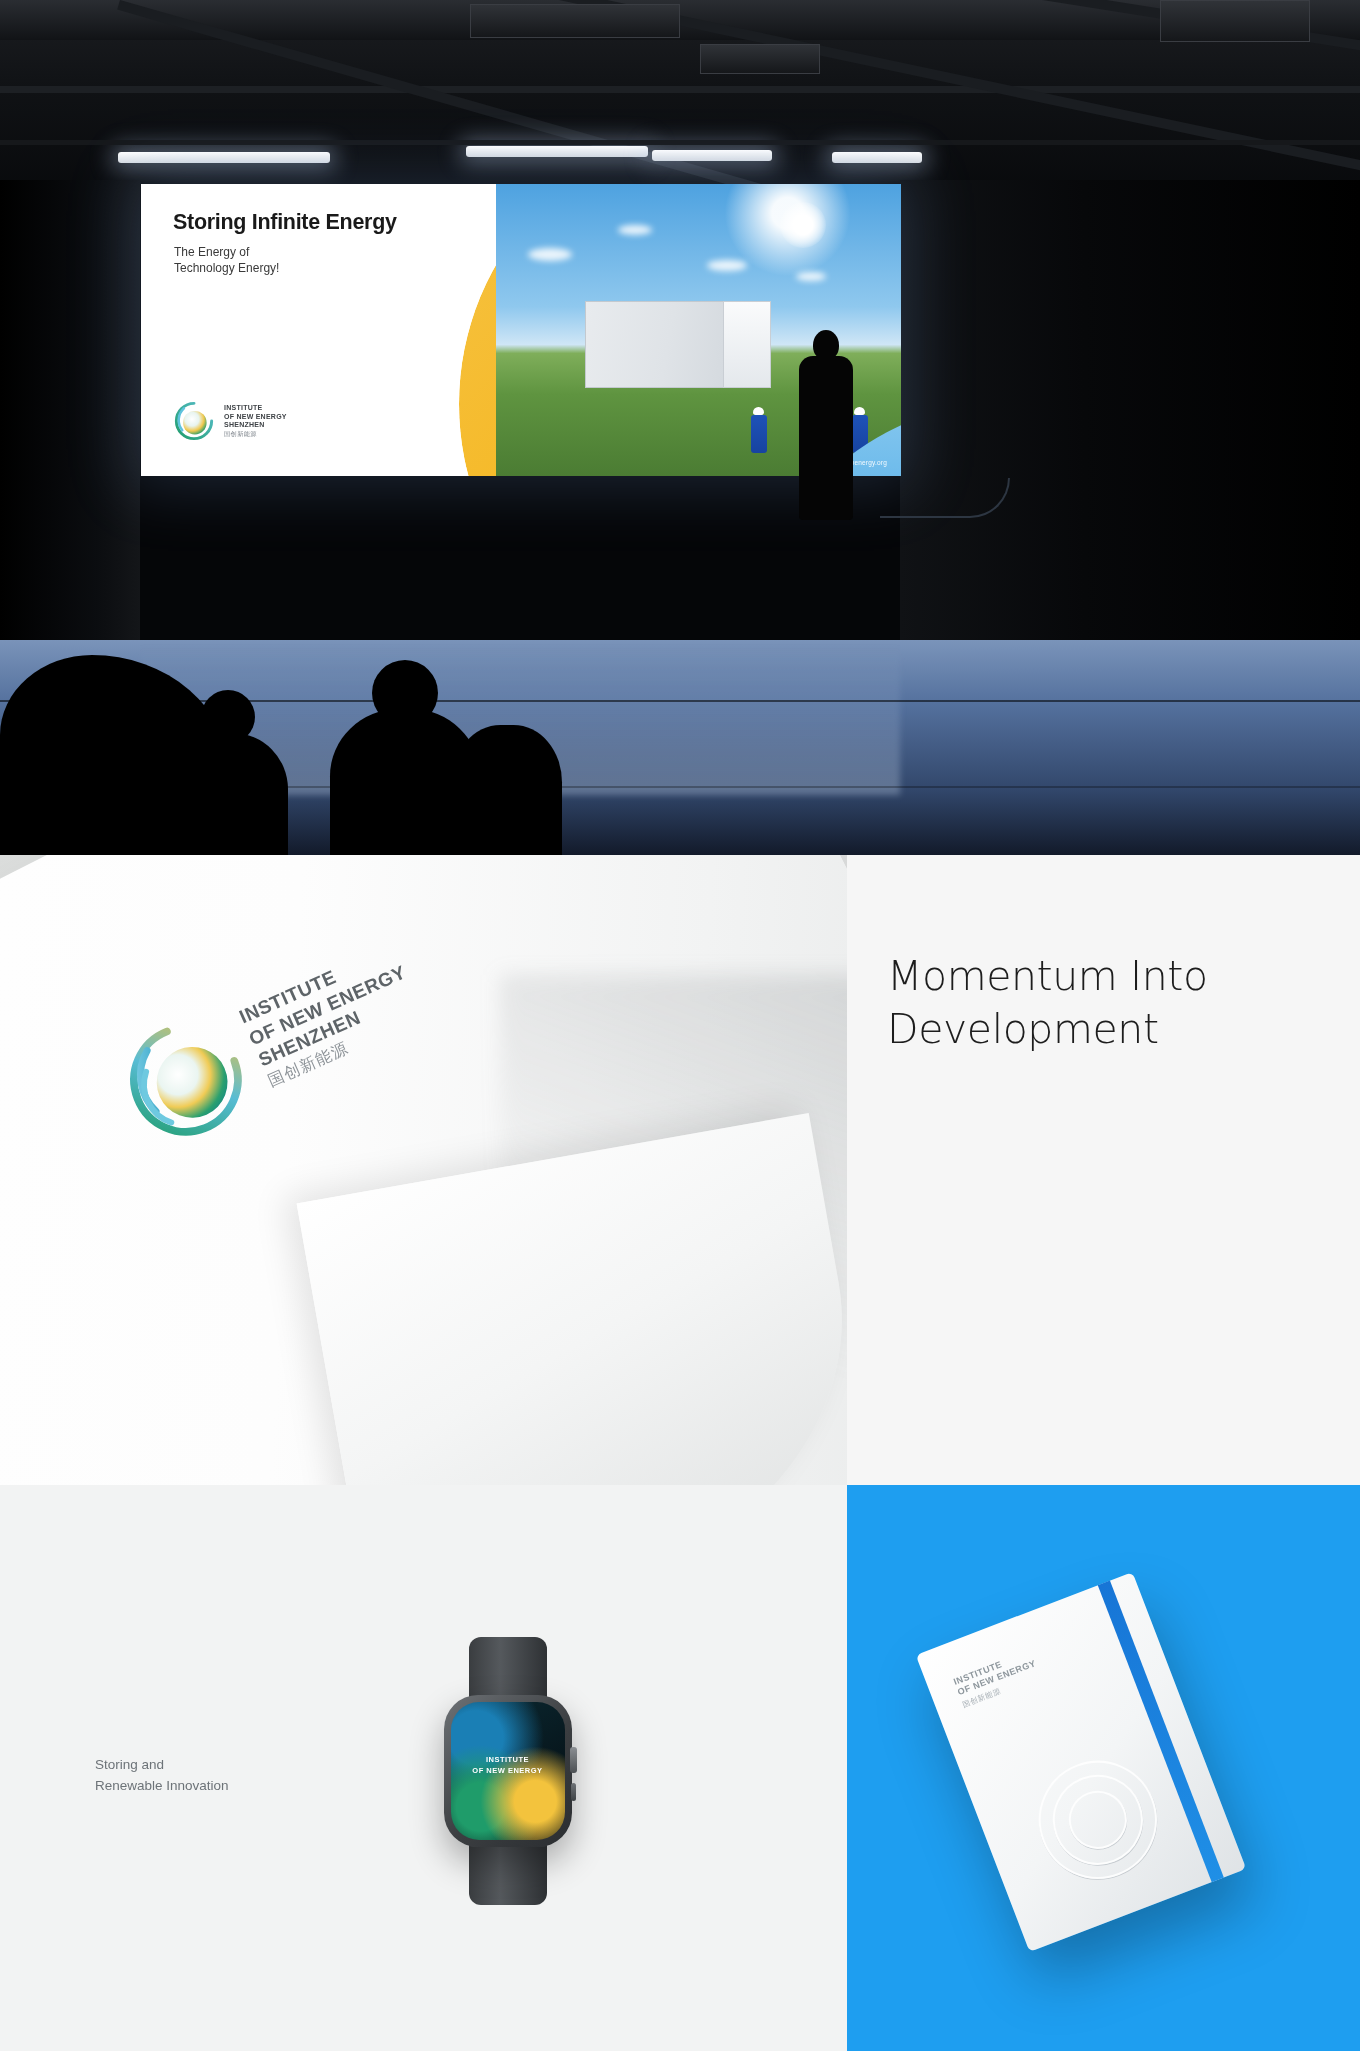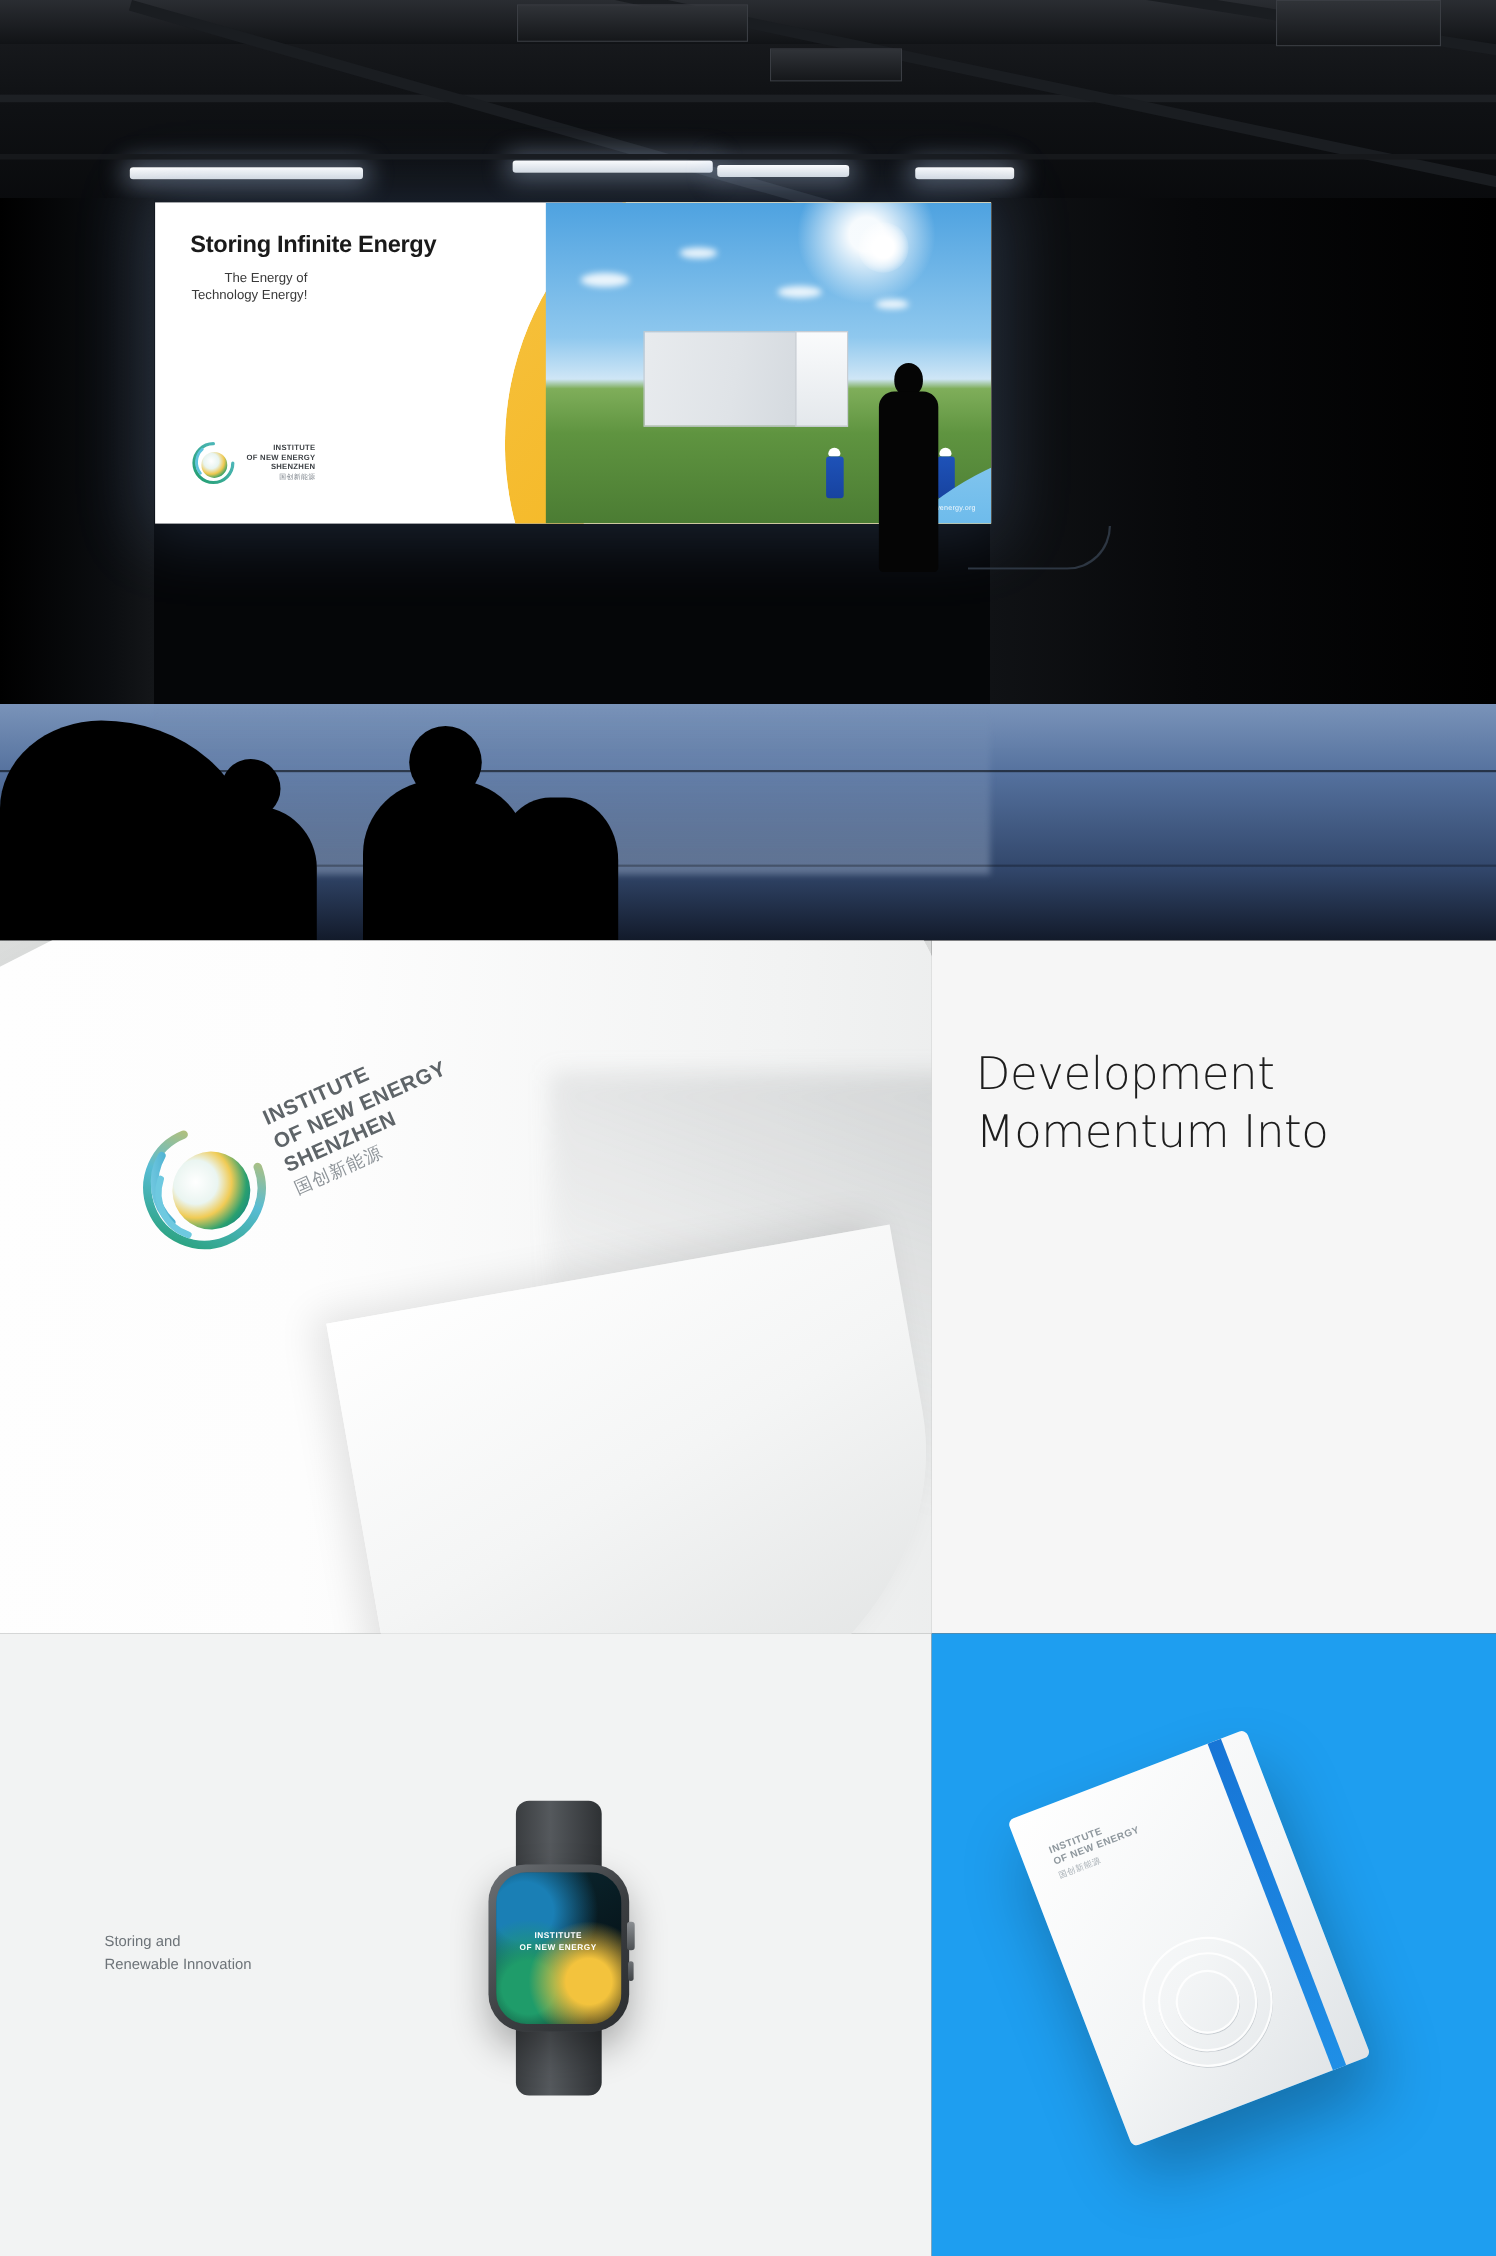--- a/index.html
+++ b/index.html
@@ -35,21 +35,21 @@
   .floor { background:
       linear-gradient(180deg, rgba(128,155,195,.95) 0%, rgba(88,118,165,.95) 30%,
                                rgba(52,74,112,.95) 70%, rgba(18,26,42,1) 100%); }
   .floorline { position:absolute; left:0; width:1360px; height:2px; background:rgba(0,0,0,.55); }
   .reflect { position:absolute; left:140px; top:645px; width:760px; height:150px;
              background:linear-gradient(180deg, rgba(210,225,245,.30), rgba(150,175,210,0));
              filter:blur(3px); transform:scaleY(-1); }
 
   .screen { position:absolute; left:141px; top:184px; width:760px; height:292px;
             background:#ffffff; overflow:hidden;
-            box-shadow:0 0 60px 12px rgba(120,160,220,.20);text-align:right; }
+            box-shadow:0 0 60px 12px rgba(120,160,220,.20); }
   .slide-title { position:absolute; left:32px; top:26px; font-size:21.5px; font-weight:bold;
                  color:#1a1a1a; letter-spacing:-.3px; }
   .slide-sub { position:absolute; left:33px; top:60px; font-size:12px; color:#3a3a3a;
                line-height:1.35; }
   .swoosh-yellow { position:absolute; left:318px; top:-60px; width:560px; height:560px;
         border-radius:50%;
         background:linear-gradient(135deg,#f6c344 0%, #f5b824 45%, #e8a317 100%);
         clip-path:ellipse(50% 50% at 50% 50%); }
   .swoosh-mask { position:absolute; left:368px; top:-120px; width:600px; height:600px;
         border-radius:50%; background:#ffffff; }
@@ -328,22 +328,22 @@
           <span class="a" style="display:block">INSTITUTE</span>
           <span class="a" style="display:block">OF NEW ENERGY</span>
           <span class="a" style="display:block">SHENZHEN</span>
           <span class="b" style="display:block">国创新能源</span>
         </span>
       </div>
     </div>
 
     <div class="headline-panel">
       <div class="headline">
+        <div>Momentum Into</div>
         <div>Development</div>
-        <div>Momentum Into</div>
       </div>
     </div>
   </section>
 
   <section class="row3">
     <div class="watch-panel">
       <div class="caption">
         <div>Storing and</div>
         <div>Renewable Innovation</div>
       </div>

